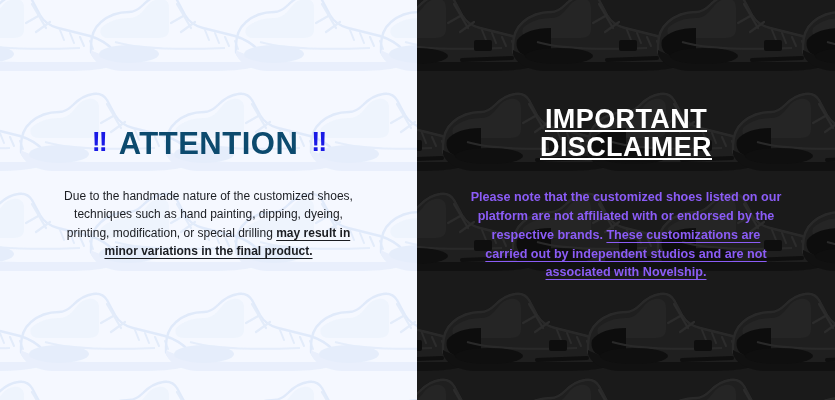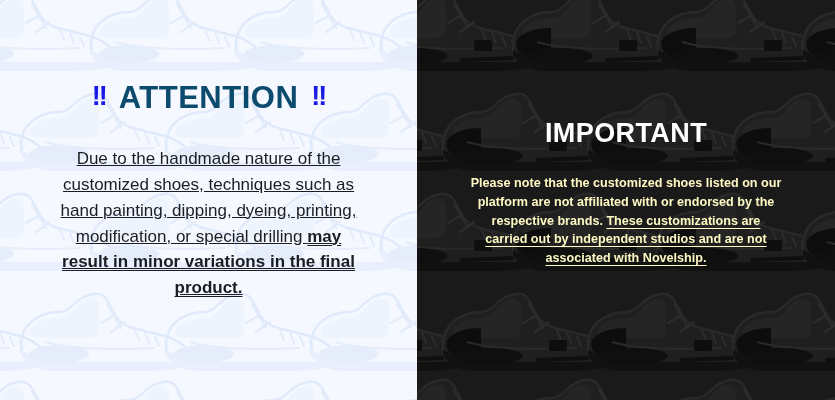--- a/index.html
+++ b/index.html
@@ -75,31 +75,31 @@
   }
 
   .heading-dark {
     font-size: 27px;
     font-weight: 700;
     line-height: 1.04;
     letter-spacing: 0.4px;
     color: #ffffff;
     text-transform: uppercase;
     margin: 0 0 14px 0;
+    text-decoration: underline;
   }
   .heading-dark .hd-line { display: block; }
 
   
   .body-light {
-    font-size: 17px;
+    font-size: 12px;
     line-height: 1.52;
     color: #1b1d22;
     max-width: 300px;
     font-weight: 400;
-    text-decoration: underline;
   }
   .body-dark {
     font-size: 12.6px;
     line-height: 1.5;
     color: #ffffff;
     max-width: 312px;
     font-weight: 600;
   }
   .em-underline {
     font-weight: 700;
@@ -227,19 +227,20 @@
         <use href="#sneaker-dk" x="-55" y="368"></use>
         <use href="#sneaker-dk" x="90" y="368"></use>
         <use href="#sneaker-dk" x="235" y="368"></use>
         <use href="#sneaker-dk" x="380" y="368"></use>
       </g>
     </svg>
 
     <div class="panel-content">
       <h2 class="heading-dark" style="color: rgb(255, 255, 255);">
         <span class="hd-line">IMPORTANT</span>
+        <span class="hd-line">DISCLAIMER</span>
       </h2>
 
-      <p class="body-dark" style="color: #fef9c3;"><span>Please note that the customized shoes listed on our platform are not affiliated with or endorsed by the respective brands. </span><span class="em-underline">These customizations are carried out by independent studios and are not associated with Novelship.</span></p>
+      <p class="body-dark" style="color: #8b5cf6;"><span>Please note that the customized shoes listed on our platform are not affiliated with or endorsed by the respective brands. </span><span class="em-underline">These customizations are carried out by independent studios and are not associated with Novelship.</span></p>
     </div>
   </section>
 
 </div>
 
 </body></html>

